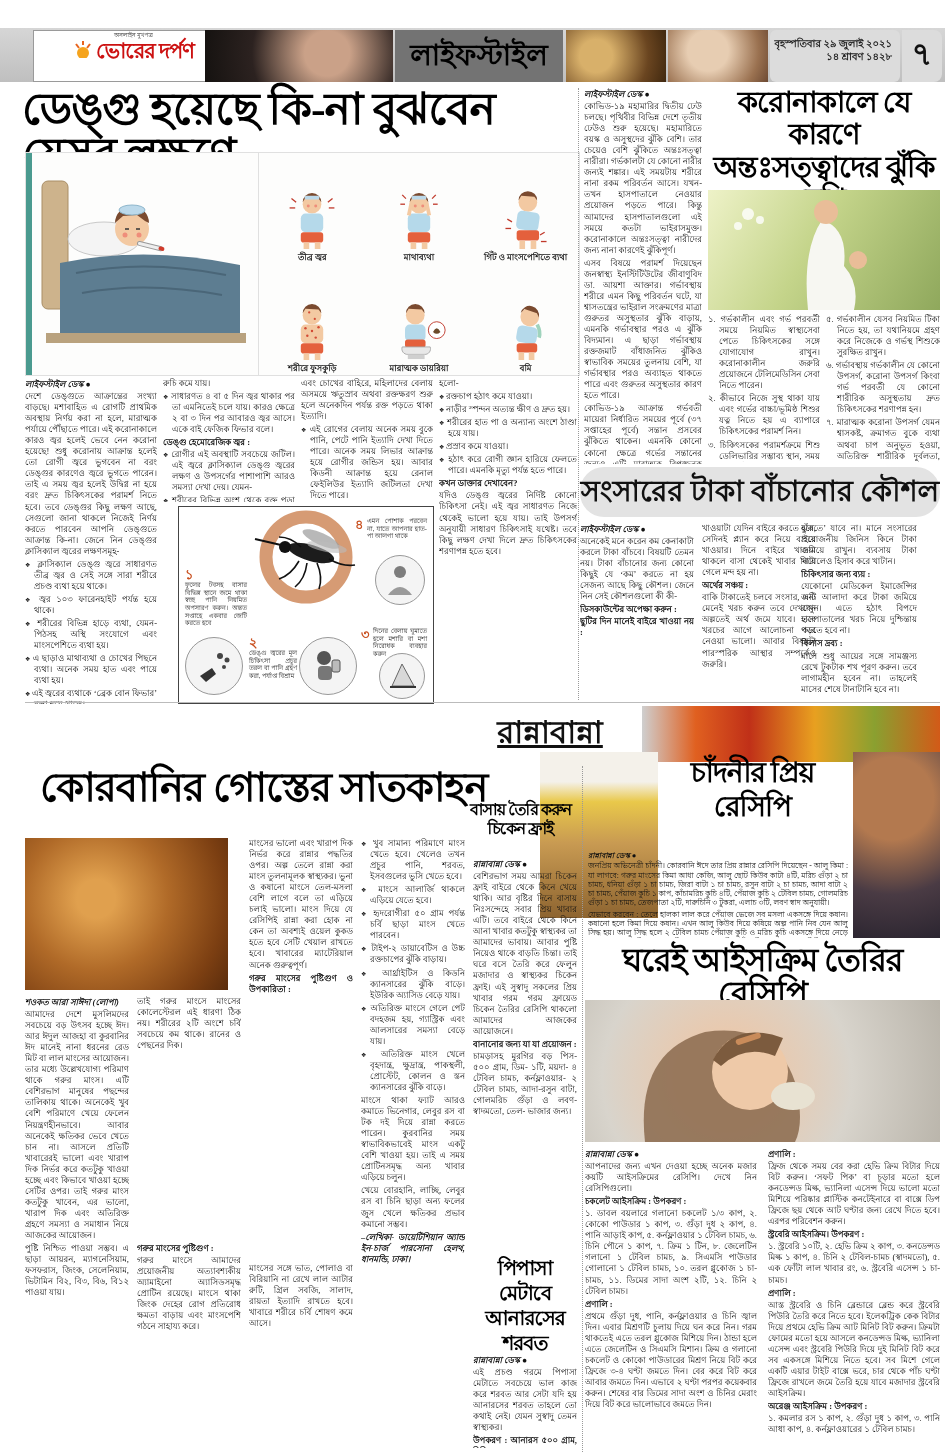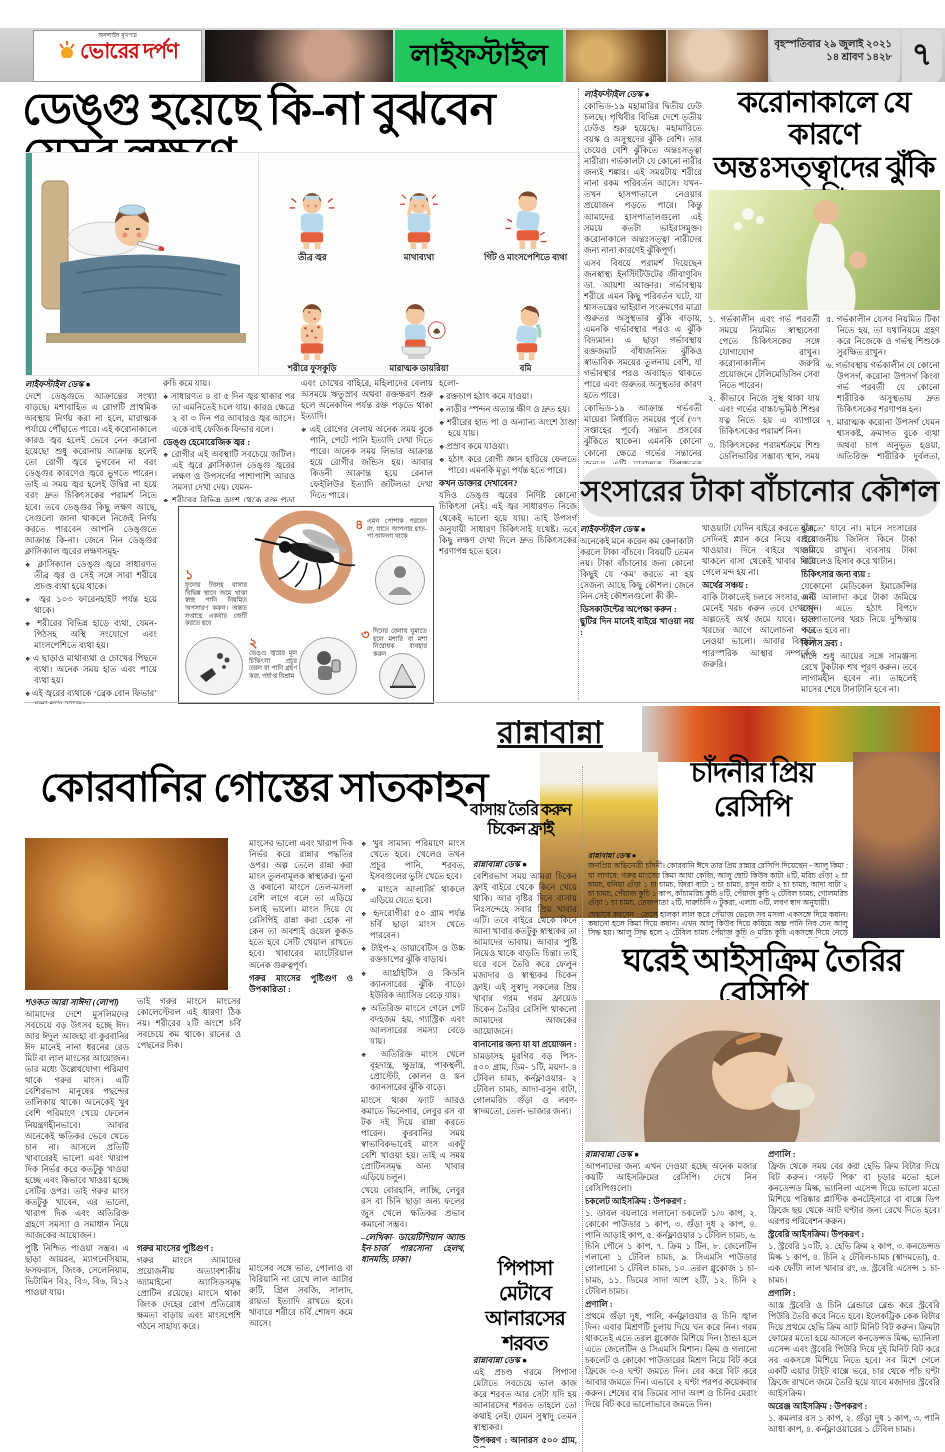--- a/index.html
+++ b/index.html
@@ -4,21 +4,21 @@
 <style>
   html,body{margin:0;padding:0;background:#fff;}
   #page{position:relative;width:945px;height:1452px;background:#fff;overflow:hidden;
         font-family:"Liberation Serif","DejaVu Sans",serif;color:#111;}
   .abs{position:absolute;}
   
   .hdrbar{background:linear-gradient(#d6d6d6,#bfbfbf);}
   .logocard{background:#fff;border:1px solid #9a9a9a;text-align:center;overflow:hidden;}
   .logotag{font-size:6px;color:#333;line-height:8px;}
   .logotitle{font-size:21px;font-weight:bold;color:#cc1111;line-height:24px;letter-spacing:-1px;}
-  .secttitle{background:#22c55e;display:flex;align-items:center;justify-content:center;
+  .secttitle{background:#737373;display:flex;align-items:center;justify-content:center;
              font-size:29px;font-weight:bold;color:#000;}
   .datebox{background:#dcdcdc;border-radius:6px;text-align:right;padding:7px 8px 0 0;box-sizing:border-box;}
   .dateln{font-size:10px;font-weight:bold;color:#222;line-height:13px;}
   .pagenum{background:#dcdcdc;border-radius:0 8px 8px 0;display:flex;align-items:center;justify-content:center;
            font-size:32px;font-weight:bold;}
   
   .h-main{font-weight:bold;color:#000;line-height:1.02;letter-spacing:-1px;}
   .center{text-align:center;}
   .greybox{background:#e3e3e3;border-radius:24px;display:flex;align-items:center;justify-content:center;
            font-weight:bold;}
@@ -59,21 +59,21 @@
   .banner-center{background:#fff;display:flex;align-items:center;justify-content:center;}
   .banner-word{font-size:31px;font-weight:bold;text-decoration:underline;}
 </style>
 </head>
 <body>
 
 <div id="page">
 
   <div class="abs hdrbar" style="left:0;top:28;top:28px;width:945px;height:54px;"></div>
 
-  <div class="abs logocard" style="left:33px;top:30px;width:167px;height:50px;">
+  <div class="abs logocard" style="left:33px;top:30px;width:167px;height:50px;padding-left:16px;">
     <div class="logotag">অনলাইন মুখপত্র</div>
     <div style="display:flex;align-items:center;justify-content:center;gap:3px;">
       <span><svg width="20" height="18" viewBox="0 0 20 18">
             <circle cx="10" cy="13" r="6" fill="#f5a41e"></circle>
             <g stroke="#e8641e" stroke-width="2">
               <line x1="10" y1="1" x2="10" y2="5"></line>
               <line x1="3" y1="4" x2="6" y2="8"></line>
               <line x1="17" y1="4" x2="14" y2="8"></line>
             </g>
           </svg></span>

